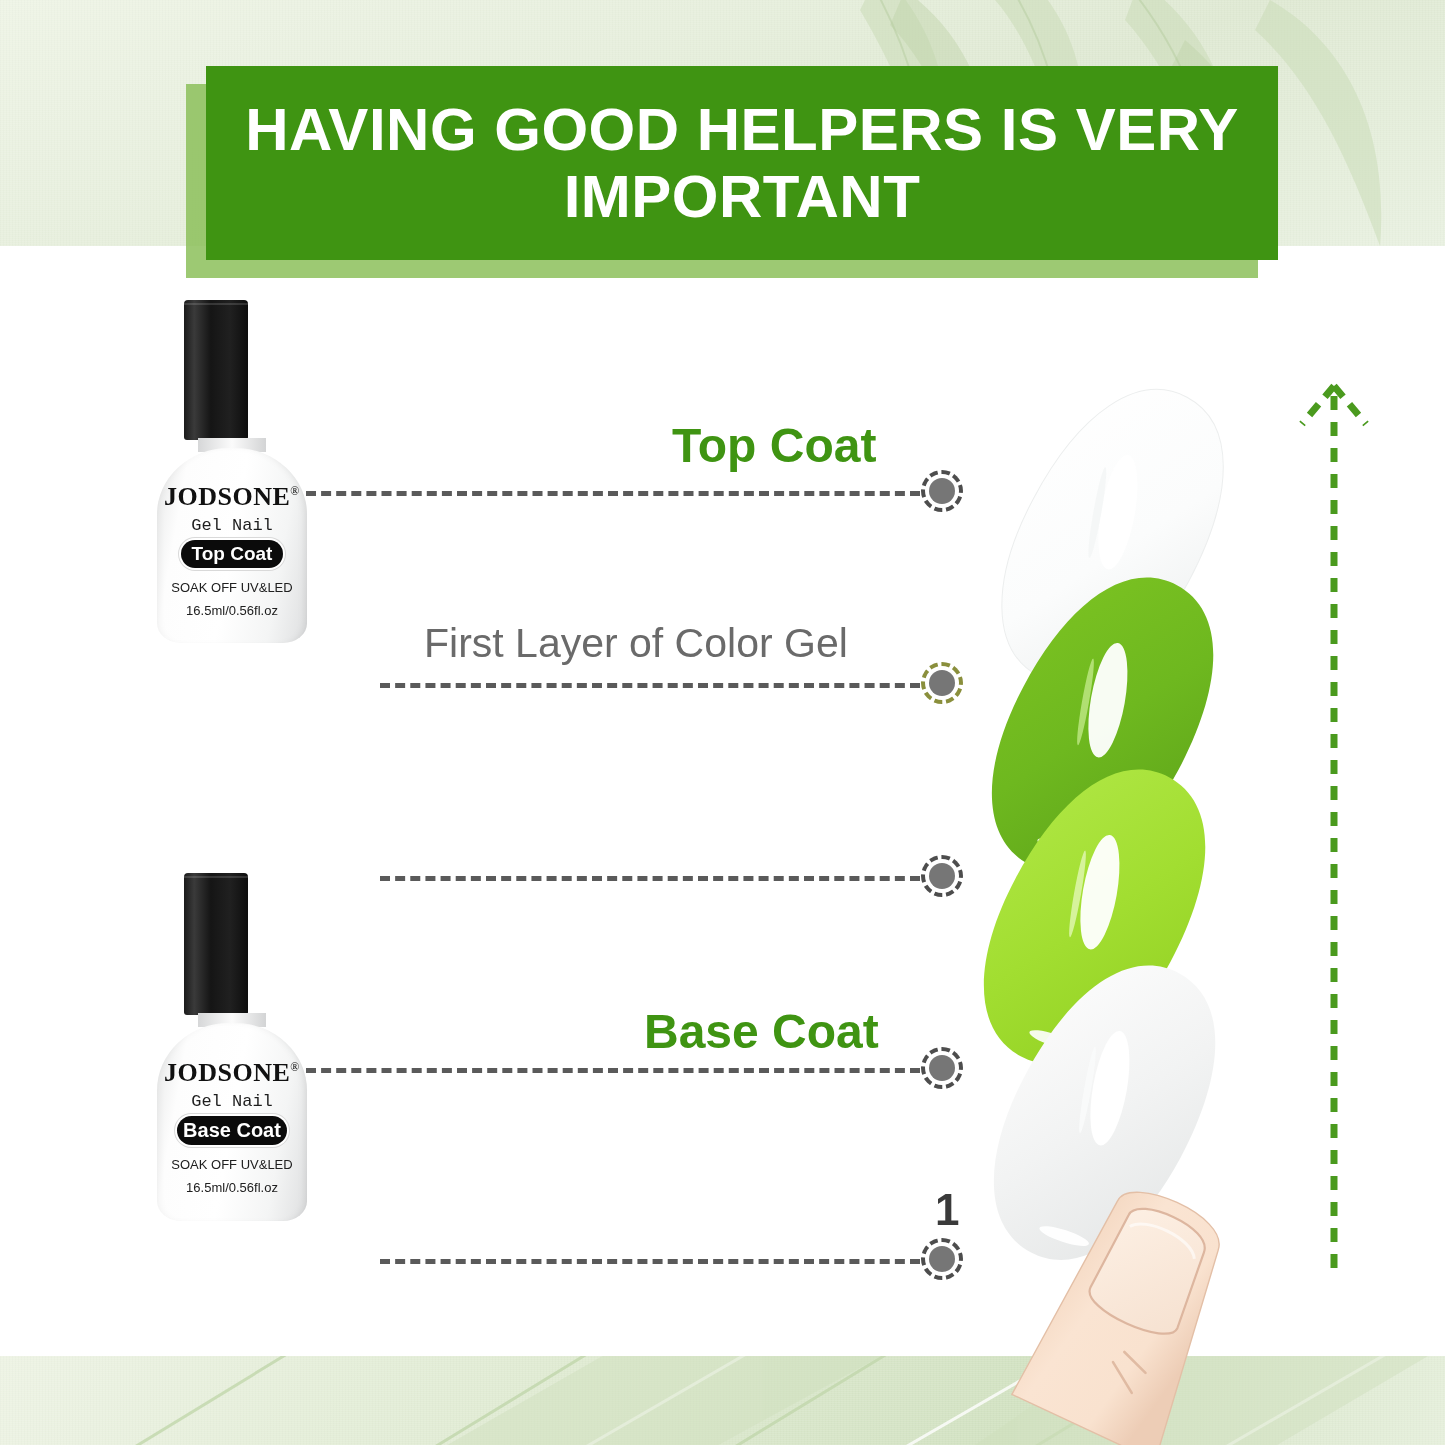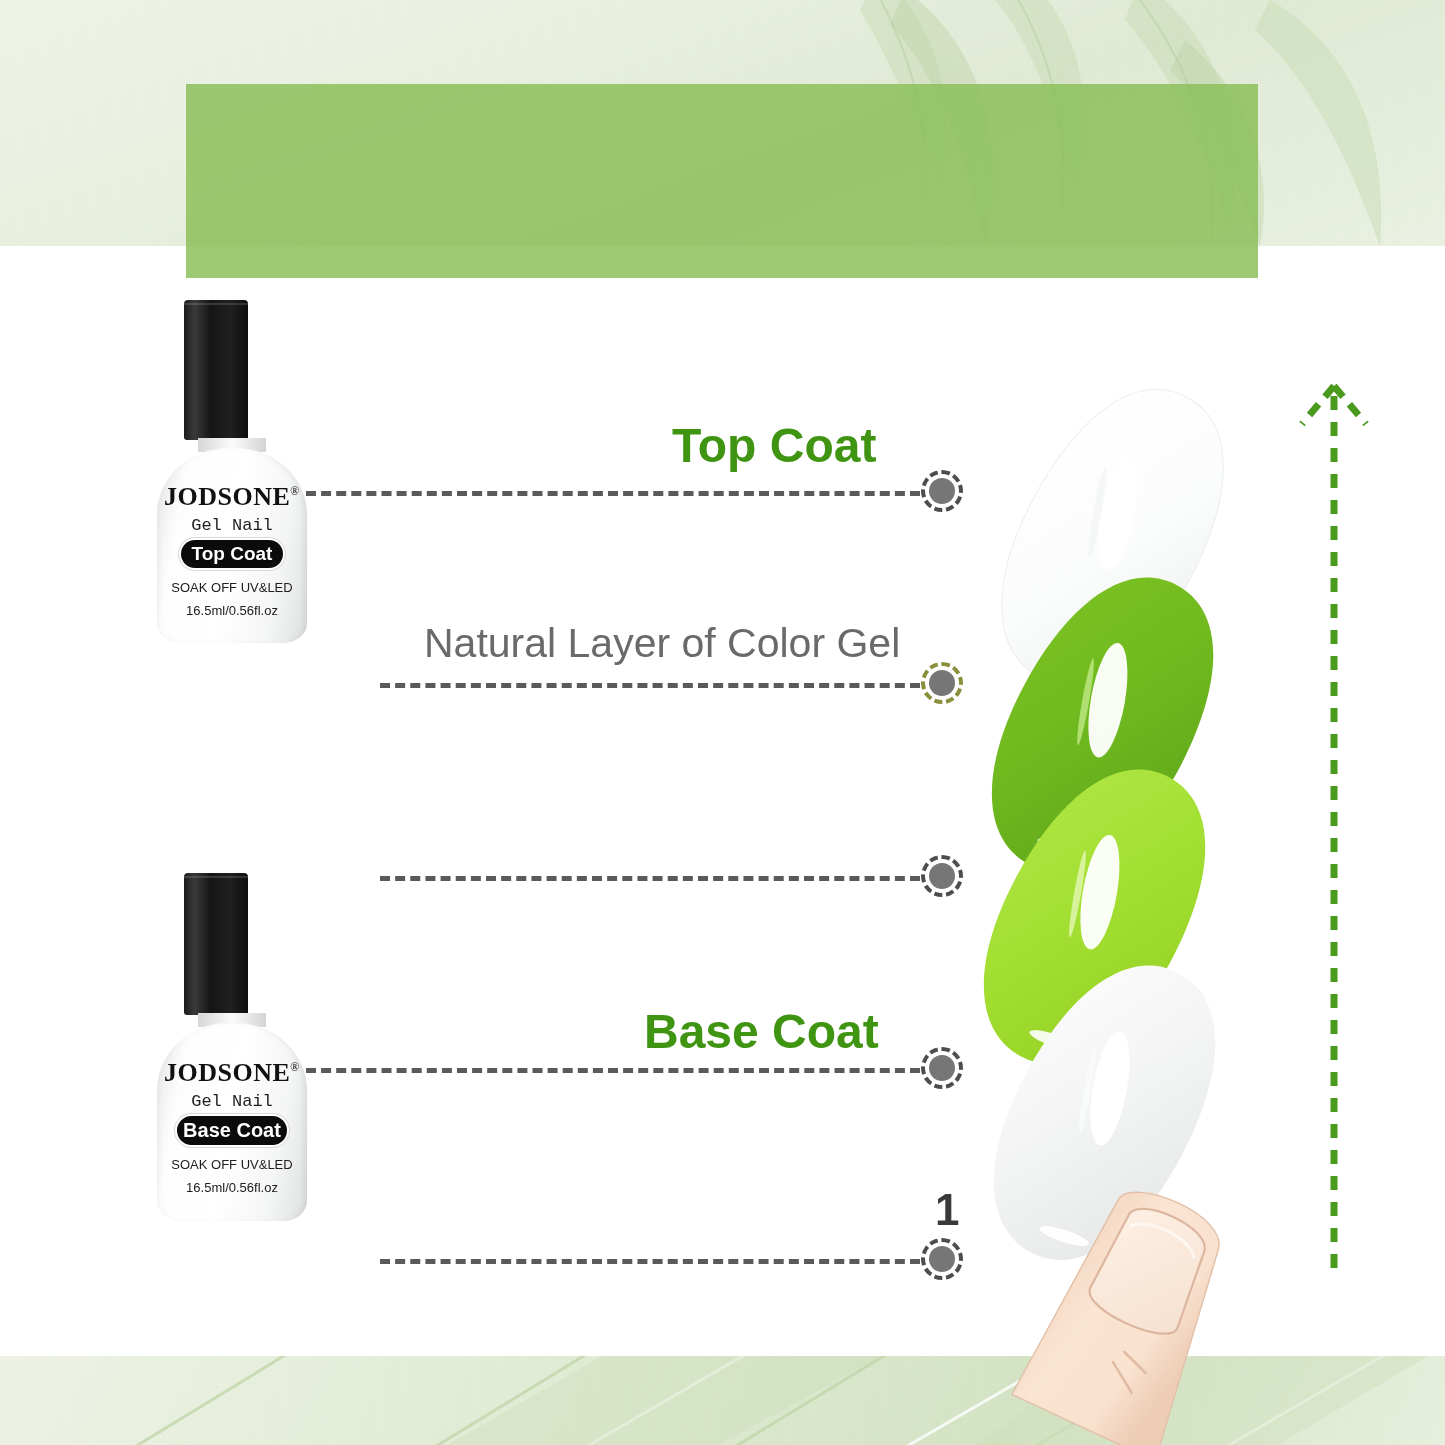--- a/index.html
+++ b/index.html
@@ -126,20 +126,23 @@
         <path d="M1400 -10 L 1210 100"></path>
       </g>
       <g fill="#cfe0bd" opacity=".5">
         <path d="M620 -10 L 900 -10 L 700 99 L 430 99 Z"></path>
         <path d="M1120 -10 L 1445 -10 L 1260 99 L 960 99 Z"></path>
       </g>
     </svg>
   </div>
 
   <div class="banner-shadow"></div>
+  <div class="banner">
+    <h1>HAVING GOOD HELPERS IS VERY IMPORTANT</h1>
+  </div>
 
   <div class="dash" style="left:306px;top:491px;width:614px;"></div>
   <div class="dash" style="left:380px;top:683px;width:540px;"></div>
   <div class="dash" style="left:380px;top:876px;width:540px;"></div>
   <div class="dash" style="left:306px;top:1068px;width:614px;"></div>
   <div class="dash" style="left:380px;top:1259px;width:540px;"></div>
 
   <div class="dot" style="left:920px;top:469px;">
     <div class="ring"></div>
     <div class="core"></div>
@@ -156,21 +159,21 @@
     <div class="ring"></div>
     <div class="core"></div>
   </div>
   <div class="dot" style="left:920px;top:1237px;">
     <div class="ring"></div>
     <div class="core"></div>
   </div>
 
   <div class="lbl green" style="left:672px;top:418px;">Top Coat</div>
 
-  <div class="lbl gray" style="left:424px;top:620px;">Natural Layer of Color Gel</div>
+  <div class="lbl gray" style="left:424px;top:620px;">First Layer of Color Gel</div>
 
 
   <div class="lbl green" style="left:644px;top:1004px;">Base Coat</div>
 
 
   <div class="num" style="left:935px;top:1185px;">1</div>
 
   <div class="bottle" style="left:157px;top:300px;">
     <div class="cap" style="top:0;height:140px;"></div>
     <div class="neck" style="top:138px;"></div>

